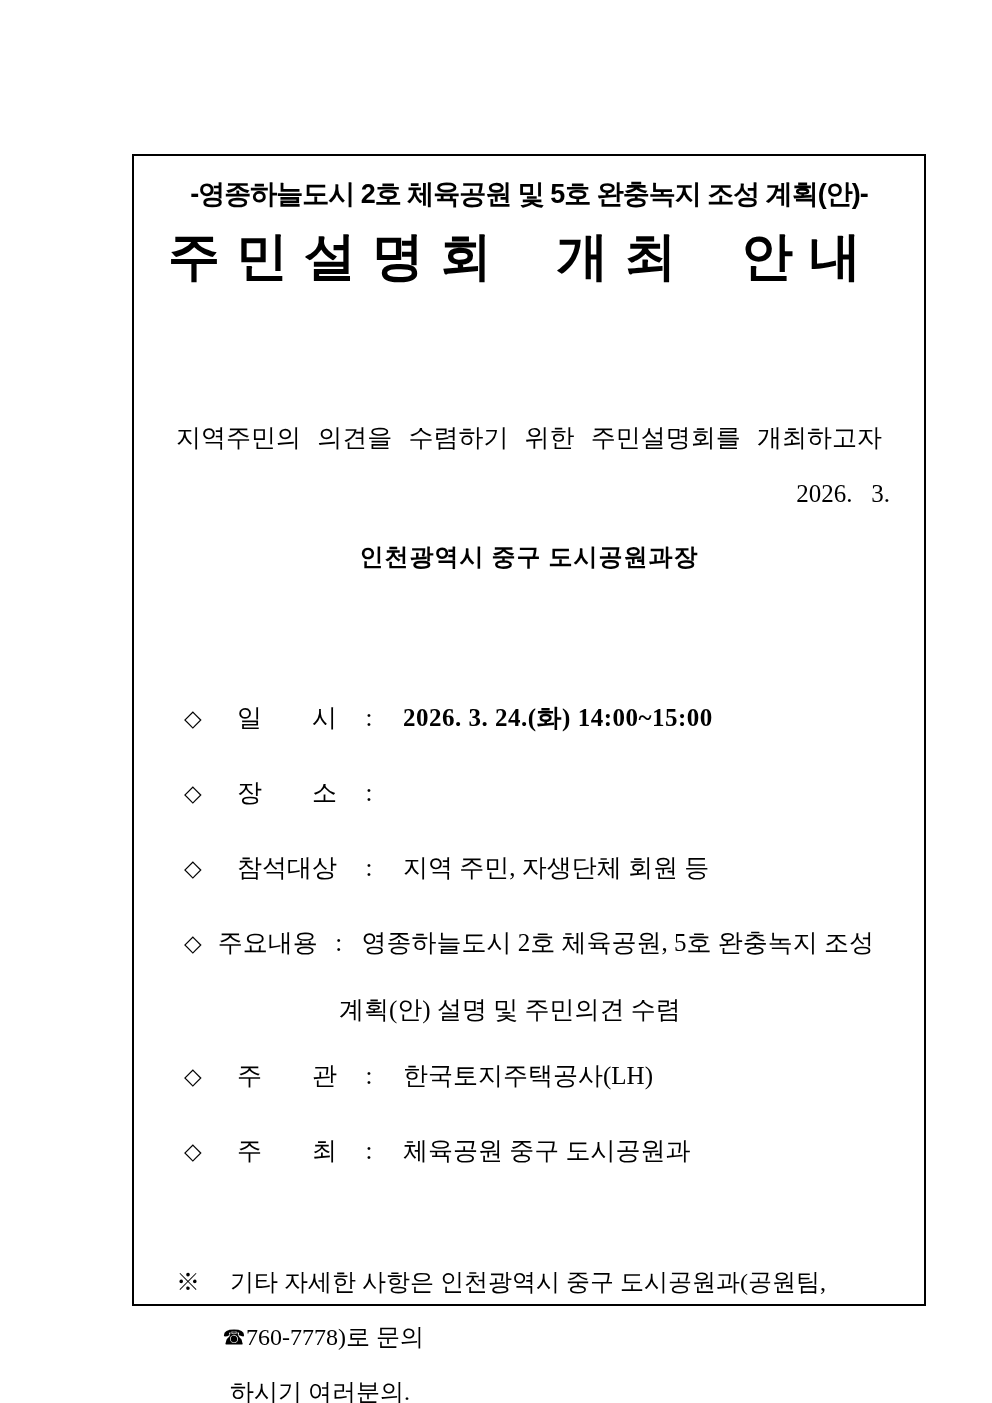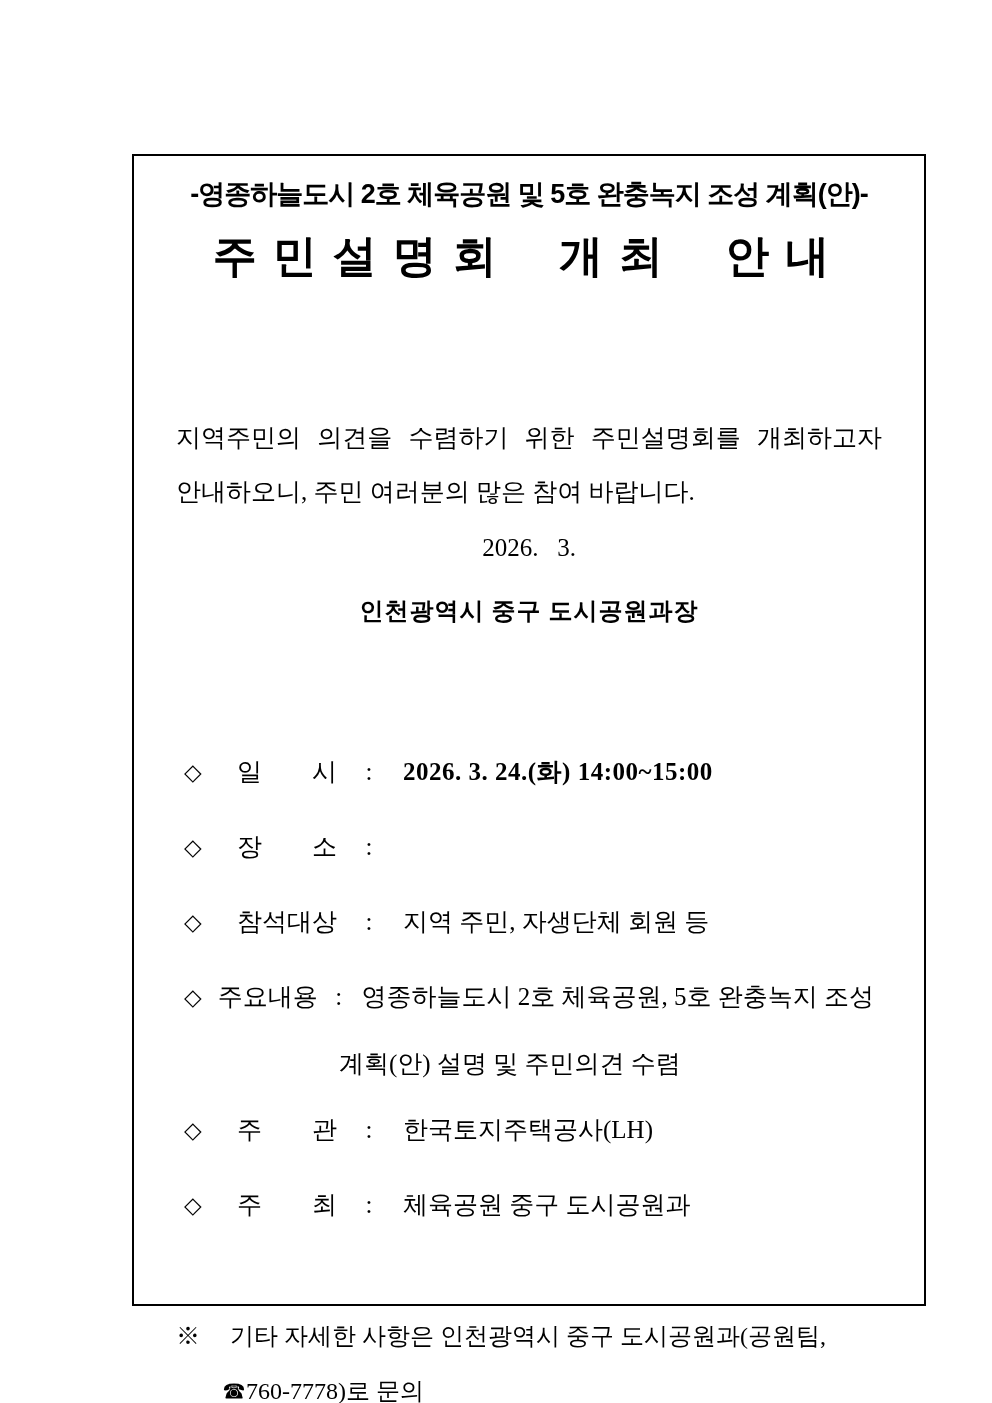--- a/index.html
+++ b/index.html
@@ -30,45 +30,44 @@
     text-align: center;
     font-family: "Liberation Sans", "DejaVu Sans", sans-serif;
     font-weight: 900;
     font-size: 27px;
     line-height: 40px;
     letter-spacing: -1px;
     white-space: nowrap;
   }
   .title {
     margin-top: 6px;
-    text-align: center;
     font-family: "Liberation Sans", "DejaVu Sans", sans-serif;
     font-weight: 900;
-    font-size: 44px;
+    font-size: 52px;
     line-height: 68px;
     letter-spacing: 16px;
     word-spacing: 18px;
     white-space: nowrap;
   }
   
   .intro {
     margin-top: 125px;
     font-size: 25px;
     line-height: 46px;
   }
   .intro .jline {
     text-align: justify;
     text-align-last: justify;
   }
   .intro .indent { text-indent: 26px; }
   .intro .lastline { text-align: left; }
   
   .date {
     margin-top: 16px;
-    text-align: center;
+    text-align: right;
     font-size: 25px;
     line-height: 34px;
     white-space: pre;
   }
   .signature {
     margin-top: 26px;
     text-align: center;
     font-weight: bold;
     font-size: 24px;
     line-height: 40px;
@@ -109,21 +108,20 @@
 <body>
 
 <div class="page">
   <div class="frame">
 
     <div class="subtitle">-영종하늘도시 2호 체육공원 및 5호 완충녹지 조성 계획(안)-</div>
     <div class="title">주민설명회 개최 안내</div>
 
     <div class="intro">
       <div class="jline">지역주민의 의견을 수렴하기 위한 주민설명회를 개최하고자</div>
-      <div class="lastline">안내하오니, 주민 여러분의 많은 참여 바랍니다.</div>
     </div>
 
     <div class="date">2026.   3.</div>
     <div class="signature">인천광역시 중구 도시공원과장</div>
 
     <div class="details">
 
       <div class="row">
         <span class="bullet">◇</span>
         <span class="label">일　　시</span>

